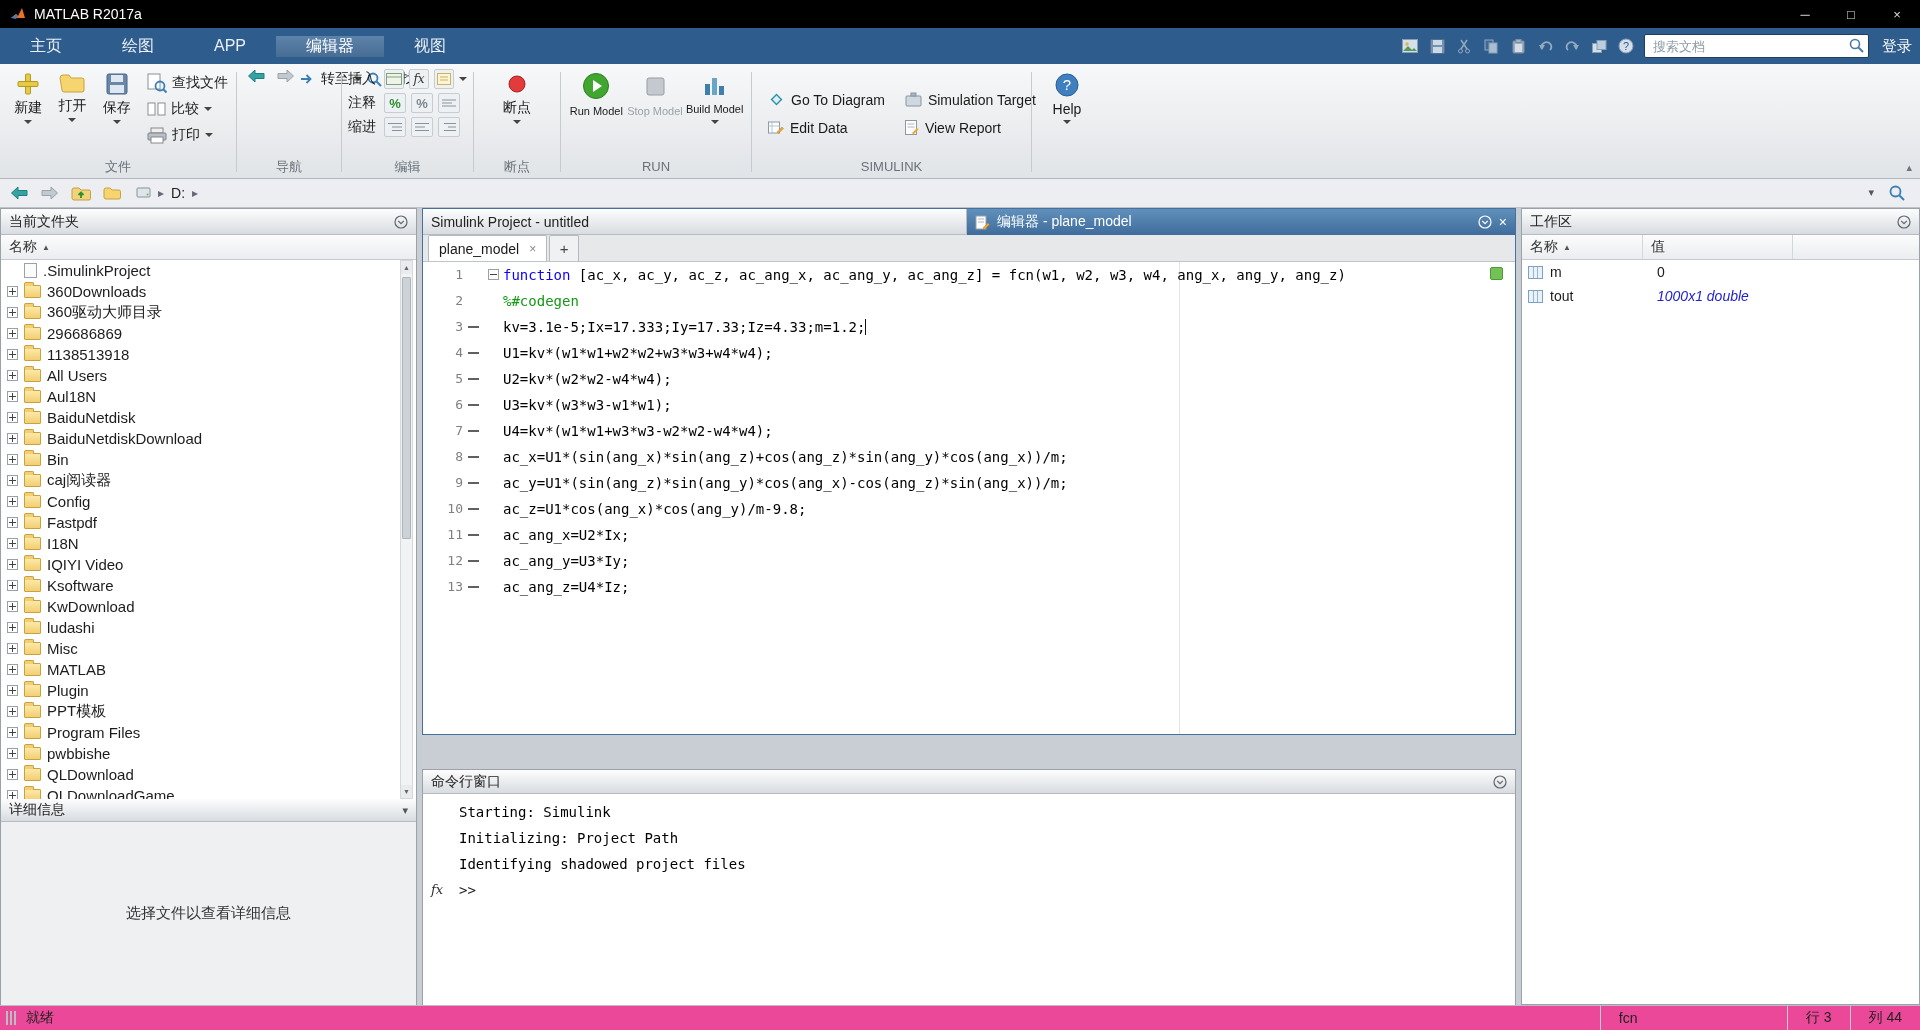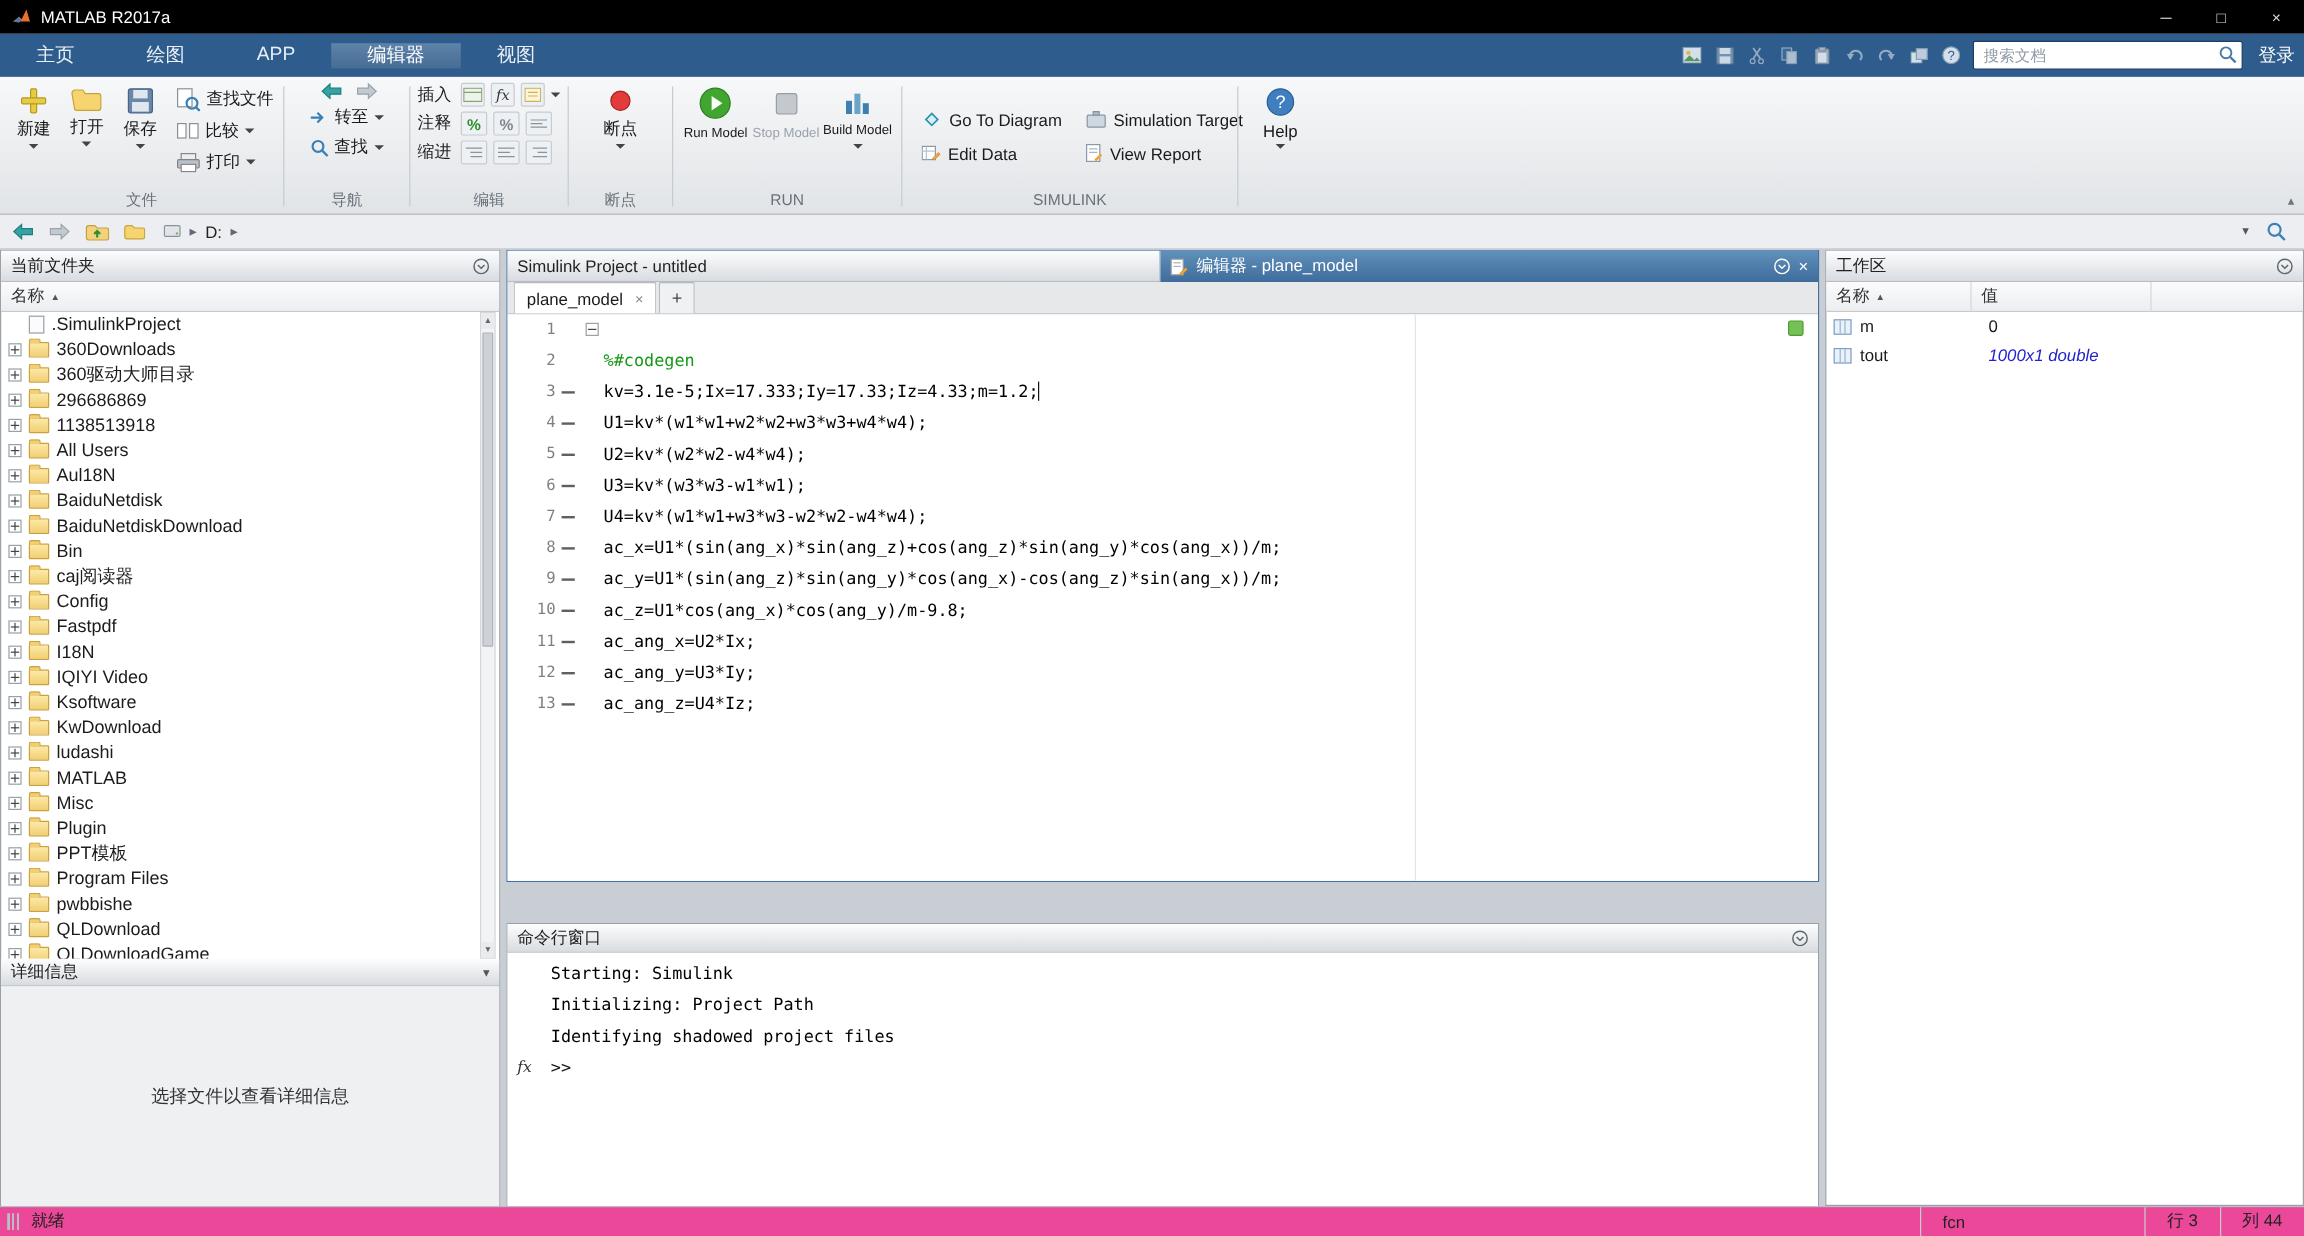--- a/index.html
+++ b/index.html
@@ -283,21 +283,21 @@
             <span>打印</span>
             <span class="ddt"></span>
           </div>
         </div>
       </div>
       <div class="sec-cap">文件</div>
     </div>
     <div class="vsep"></div>
 
     <div class="sec" style="width:104px;">
-      <div class="sec-body" style="flex-direction:column;gap:5px;align-items:center;">
+      <div class="sec-body" style="flex-direction:row;gap:5px;">
         <div style="display:flex;gap:12px;padding-left:4px;">
           <span>
               <svg width="18" height="14">
                 <path d="M8 1 L1.5 7 L8 13 L8 9.5 H17 V4.5 H8 Z" fill="#35a3a3" stroke="#1f7e7e"></path>
               </svg>
             </span>
           <span>
               <svg width="18" height="14">
                 <path d="M10 1 L16.5 7 L10 13 L10 9.5 H1 V4.5 H10 Z" fill="#c2c9cf" stroke="#9aa3ab"></path>
               </svg>
@@ -634,26 +634,26 @@
           <span class="fname">KwDownload</span>
         </div>
         <div class="frow">
           <span class="expbox"></span>
           <span class="fico"></span>
           <span class="fname">ludashi</span>
         </div>
         <div class="frow">
           <span class="expbox"></span>
           <span class="fico"></span>
+          <span class="fname">Misc</span>
+        </div>
+        <div class="frow">
+          <span class="expbox"></span>
+          <span class="fico"></span>
           <span class="fname">MATLAB</span>
-        </div>
-        <div class="frow">
-          <span class="expbox"></span>
-          <span class="fico"></span>
-          <span class="fname">Misc</span>
         </div>
         <div class="frow">
           <span class="expbox"></span>
           <span class="fico"></span>
           <span class="fname">Plugin</span>
         </div>
         <div class="frow">
           <span class="expbox"></span>
           <span class="fico"></span>
           <span class="fname">PPT模板</span>
@@ -722,21 +722,21 @@
     <div class="tabbar">
       <div class="etab">
         <span>plane_model</span>
         <span class="x">×</span>
       </div>
       <div class="newtab">+</div>
     </div>
     <div class="codearea">
       <div class="guide"></div>
       <div>
-          <div class="cline"><span class="ln">1</span><span class="lndash"></span><span class="foldcol"><span class="fold"></span></span></div>
+          <div class="cline"><span class="ln">1</span><span class="lndash"></span><span class="foldcol"><span class="fold"></span></span><span class="ctext"><span class="seg-kw">function</span><span class="seg-plain"> [ac_x, ac_y, ac_z, ac_ang_x, ac_ang_y, ac_ang_z] = fcn(w1, w2, w3, w4, ang_x, ang_y, ang_z)</span></span></div>
           <div class="cline"><span class="ln">2</span><span class="lndash"></span><span class="foldcol"></span><span class="ctext"><span class="seg-comment">%#codegen</span></span></div>
           <div class="cline"><span class="ln">3</span><span class="lndash on"></span><span class="foldcol"></span><span class="ctext"><span class="seg-plain">kv=3.1e-5;Ix=17.333;Iy=17.33;Iz=4.33;m=1.2;</span><span class="caret"></span></span></div>
           <div class="cline"><span class="ln">4</span><span class="lndash on"></span><span class="foldcol"></span><span class="ctext"><span class="seg-plain">U1=kv*(w1*w1+w2*w2+w3*w3+w4*w4);</span></span></div>
           <div class="cline"><span class="ln">5</span><span class="lndash on"></span><span class="foldcol"></span><span class="ctext"><span class="seg-plain">U2=kv*(w2*w2-w4*w4);</span></span></div>
           <div class="cline"><span class="ln">6</span><span class="lndash on"></span><span class="foldcol"></span><span class="ctext"><span class="seg-plain">U3=kv*(w3*w3-w1*w1);</span></span></div>
           <div class="cline"><span class="ln">7</span><span class="lndash on"></span><span class="foldcol"></span><span class="ctext"><span class="seg-plain">U4=kv*(w1*w1+w3*w3-w2*w2-w4*w4);</span></span></div>
           <div class="cline"><span class="ln">8</span><span class="lndash on"></span><span class="foldcol"></span><span class="ctext"><span class="seg-plain">ac_x=U1*(sin(ang_x)*sin(ang_z)+cos(ang_z)*sin(ang_y)*cos(ang_x))/m;</span></span></div>
           <div class="cline"><span class="ln">9</span><span class="lndash on"></span><span class="foldcol"></span><span class="ctext"><span class="seg-plain">ac_y=U1*(sin(ang_z)*sin(ang_y)*cos(ang_x)-cos(ang_z)*sin(ang_x))/m;</span></span></div>
           <div class="cline"><span class="ln">10</span><span class="lndash on"></span><span class="foldcol"></span><span class="ctext"><span class="seg-plain">ac_z=U1*cos(ang_x)*cos(ang_y)/m-9.8;</span></span></div>
           <div class="cline"><span class="ln">11</span><span class="lndash on"></span><span class="foldcol"></span><span class="ctext"><span class="seg-plain">ac_ang_x=U2*Ix;</span></span></div>

